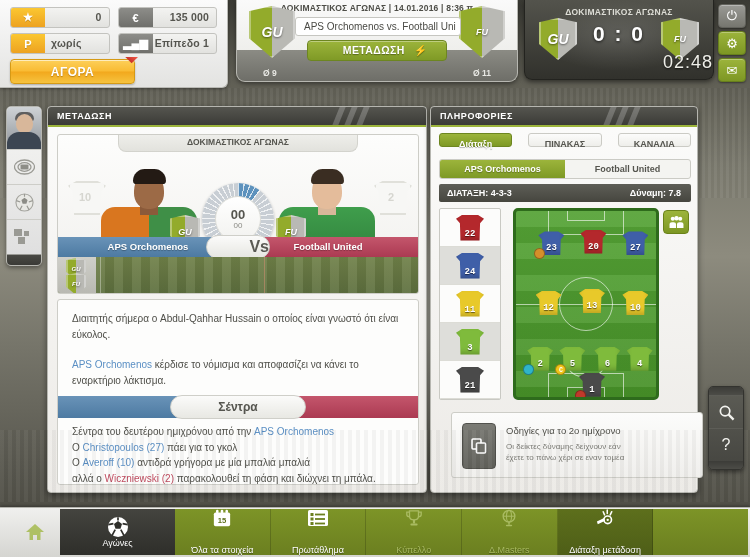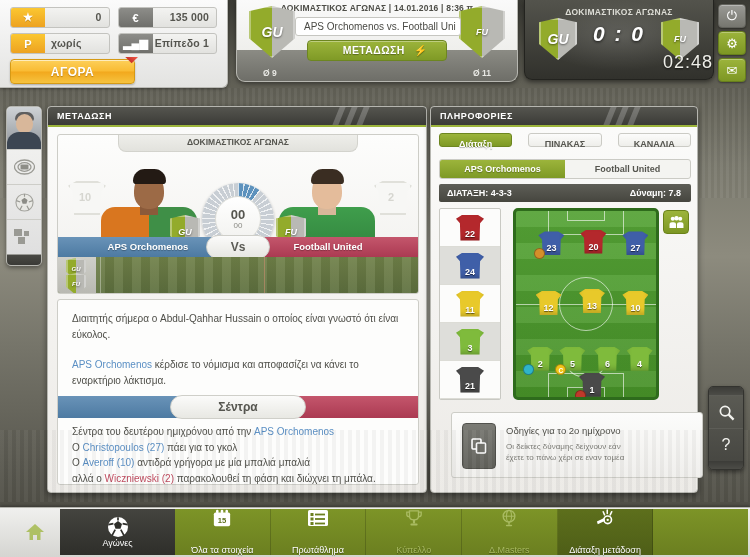--- a/index.html
+++ b/index.html
@@ -124,21 +124,20 @@
     box-shadow:0 2px 5px rgba(0,0,0,.5);
   }
   .tb-right .t {
     position:absolute; left:0; top:7px; width:100%; text-align:center;
     font-size:8.5px; font-weight:bold; color:#ddddd6; letter-spacing:.3px;
   }
   .tb-right .sc {
     position:absolute; left:0; top:22px; width:100%; text-align:center;
     font-size:21px; font-weight:bold; color:#fff; letter-spacing:2px;
     text-shadow:0 1px 3px rgba(0,0,0,.7);
-    font-style:italic;
   }
   .tb-right .tm {
     position:absolute; left:0; top:52px; width:100%; text-align:right;
     font-size:18px; color:#efefe9; letter-spacing:1px;
     text-shadow:0 1px 2px rgba(0,0,0,.7);
   }
   .tb-right .crest { top:18px; width:38px; height:42px;}
   .tb-right .crest.l{left:14px;} .tb-right .crest.r{right:14px;}
 
   .tb-btns { position:absolute; left:718px; top:4px; width:28px;}
@@ -268,21 +267,21 @@
     background:linear-gradient(180deg,#6993b8,#4d7aa2); color:#fff;
     font-size:9.5px; font-weight:bold; text-align:center; line-height:20px;
     text-shadow:0 1px 1px rgba(0,0,0,.3);}
   .teambar .rgt{ position:absolute; right:0; top:0; width:50%; height:100%;
     background:linear-gradient(180deg,#c4566c,#ab3a52); color:#fff;
     font-size:9.5px; font-weight:bold; text-align:center; line-height:20px;
     text-shadow:0 1px 1px rgba(0,0,0,.3);}
   .teambar .vs{ position:absolute; left:50%; top:-2px; margin-left:-32px;
     width:64px; height:24px; border-radius:12px;
     background:linear-gradient(180deg,#fbfbfa,#e6e6e1); border:1px solid #cfcfc9;
-    font-size:12px; font-weight:bold; color:#5a5a54; text-align:center; line-height:22px;}
+    font-size:16px; font-weight:bold; color:#5a5a54; text-align:right; line-height:22px;}
 
   .pitchstrip{ position:absolute; left:0; bottom:0; width:100%; height:36px;
     background:linear-gradient(180deg,#6f8048,#5d6f3e);}
   .pitchstrip .stripes{ position:absolute; left:38px; right:0; top:0; bottom:0;
     background:repeating-linear-gradient(90deg, rgba(255,255,255,.07) 0 9px, rgba(0,0,0,.05) 9px 18px);}
   .pitchstrip .col{ position:absolute; left:0; top:0; width:38px; height:100%;
     background:linear-gradient(180deg,#cfcfc9,#b9b9b2);}
   .pitchstrip .mini{ position:absolute; left:8px; width:20px; height:22px;}
   .pitchstrip .mini.a{top:1px;} .pitchstrip .mini.b{top:16px;}
   .pitchstrip .ln{position:absolute; top:0; bottom:0; width:1px; background:rgba(255,255,255,.35);}
@@ -339,21 +338,21 @@
     background:repeating-linear-gradient(180deg, rgba(255,255,255,.07) 0 16px, rgba(0,0,0,.05) 16px 32px);}
   .pitch .mk{position:absolute;border:1.5px solid rgba(255,255,255,.6);}
   .pitch .circle{left:50%;top:50%;width:54px;height:54px;margin:-27px 0 0 -27px;border-radius:50%;}
   .pitch .halfline{left:0;top:50%;width:100%;height:0;border-width:1.5px 0 0 0;}
   .pitch .boxT{left:50%;top:-2px;width:76px;height:26px;margin-left:-38px;border-top:none;}
   .pitch .boxB{left:50%;bottom:-2px;width:76px;height:26px;margin-left:-38px;border-bottom:none;}
   .pitch .sixT{left:50%;top:-2px;width:38px;height:12px;margin-left:-19px;border-top:none;}
   .pitch .sixB{left:50%;bottom:-2px;width:38px;height:12px;margin-left:-19px;border-bottom:none;}
   .pitch .arcB{left:50%;bottom:20px;width:40px;height:16px;margin-left:-20px;border-radius:0 0 24px 24px;border-top:none;}
 
-  .shirt{ position:absolute; width:26px; height:24px; }
+  .shirt{ position:absolute; width:26px; height:24px;font-family:Liberation Mono, monospace; }
   .shirt .s{ position:absolute; inset:0;
     clip-path: polygon(24% 0,76% 0,100% 16%,86% 34%,84% 100%,16% 100%,14% 34%,0 16%);
     box-shadow:inset 0 -3px 5px rgba(0,0,0,.18);}
   .shirt .n{ position:absolute; left:0; bottom:2px; width:100%; text-align:center;
     font-size:9px; font-weight:bold; color:#fff; text-shadow:0 1px 1px rgba(0,0,0,.55);}
   .badge{ position:absolute; width:11px; height:11px; border-radius:50%;
     font-size:6.5px; font-weight:bold; color:#fff; text-align:center; line-height:11px;
     border:1px solid rgba(0,0,0,.3);}
 
   .benchbtn{ position:absolute; right:8px; top:103px; width:26px; height:24px;

